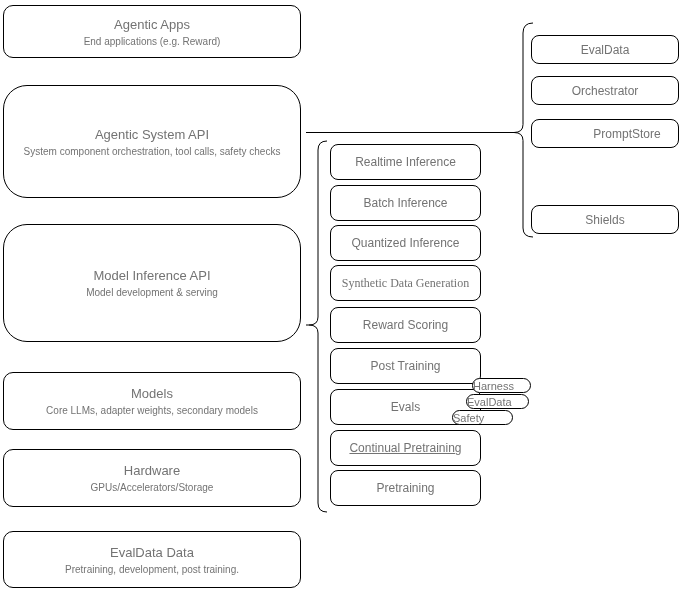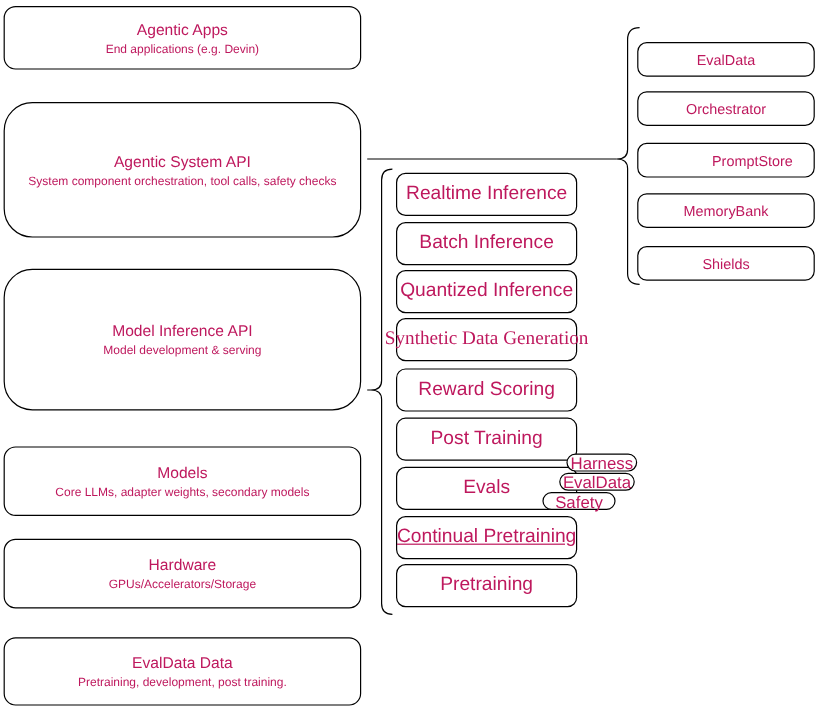--- a/index.html
+++ b/index.html
@@ -2,21 +2,21 @@
 <html><head>
 <meta charset="utf-8">
 <style>
   html, body { margin: 0; padding: 0; background: #ffffff; }
   #canvas {
     position: relative;
     width: 682px;
     height: 591px;
     background: #ffffff;
     font-family: "Liberation Sans", "DejaVu Sans", sans-serif;
-    color: #be185d;
+    color: #737373;
     overflow: hidden;
   }
   #connectors {
     position: absolute;
     left: 0; top: 0;
     width: 682px; height: 591px;
     pointer-events: none;
   }
   .node {
     position: absolute;
@@ -28,57 +28,57 @@
     align-items: center;
     justify-content: center;
     text-align: center;
   }
   .big { left: 3px; width: 298px; border-radius: 10px; }
   .big.round { border-radius: 24px; }
   .big .title { font-size: 13px; line-height: 17px; white-space: nowrap; }
   .big .subtitle { font-size: 10px; line-height: 13px; margin-top: 2px; white-space: nowrap; }
   .mid {
     left: 330px; width: 151px; height: 36px;
-    border-radius: 8px; font-size: 16px; white-space: nowrap;
+    border-radius: 8px; font-size: 12px; white-space: nowrap;
   }
   .right {
     left: 531px; width: 148px; height: 29px;
     border-radius: 8px; font-size: 12px; white-space: nowrap;
   }
   .pill {
     position: absolute;
     box-sizing: border-box;
     background: #ffffff;
     border: 1px solid #000000;
     border-radius: 9px;
     display: flex;
     align-items: center;
-    justify-content: center;
-    font-size: 14px;
+    justify-content: flex-start;
+    font-size: 11px;
     white-space: nowrap;
     z-index: 3;
   }
 </style>
 </head>
 <body>
 
 <div id="canvas">
 
   <svg id="connectors" viewBox="0 0 682 591" xmlns="http://www.w3.org/2000/svg">
 
     <path d="M306,132.5 L514,132.5" fill="none" stroke-width="1" stroke="#000000"></path>
 
     <path d="M533,23 Q523,23 523,33 L523,124.5 Q523,132.5 514,132.5 Q523,132.5 523,140.5 L523,228 Q523,237 533,237" fill="none" stroke-width="1" stroke="#000000"></path>
 
     <path d="M327,141 Q318,141 318,150 L318,317 Q318,325 309,325 L306,325 M309,325 Q318,325 318,333 L318,503 Q318,512 327,512" fill="none" stroke-width="1" stroke="#000000"></path>
   </svg>
 
   <div class="node big" style="top:5px; height:53px;">
     <div class="title">Agentic Apps</div>
-    <div class="subtitle">End applications (e.g. Devin)</div>
+    <div class="subtitle">End applications (e.g. Reward)</div>
   </div>
 
   <div class="node big round" style="top:85px; height:113px;">
     <div class="title">Agentic System API</div>
     <div class="subtitle">System component orchestration, tool calls, safety checks</div>
   </div>
 
   <div class="node big round" style="top:224px; height:118px;">
     <div class="title">Model Inference API</div>
     <div class="subtitle">Model development &amp; serving</div>
@@ -139,20 +139,17 @@
 
   <div class="node right" style="top:35px;">
     <span>EvalData</span>
   </div>
   <div class="node right" style="top:76px;">
     <span>Orchestrator</span>
   </div>
   <div class="node right" style="top:119px;padding-left:44px;">
     <span>PromptStore</span>
   </div>
-  <div class="node right" style="top:161px;">
-    <span>MemoryBank</span>
-  </div>
   <div class="node right" style="top:205px;">
     <span>Shields</span>
   </div>
 
 </div>
 
 </body></html>

